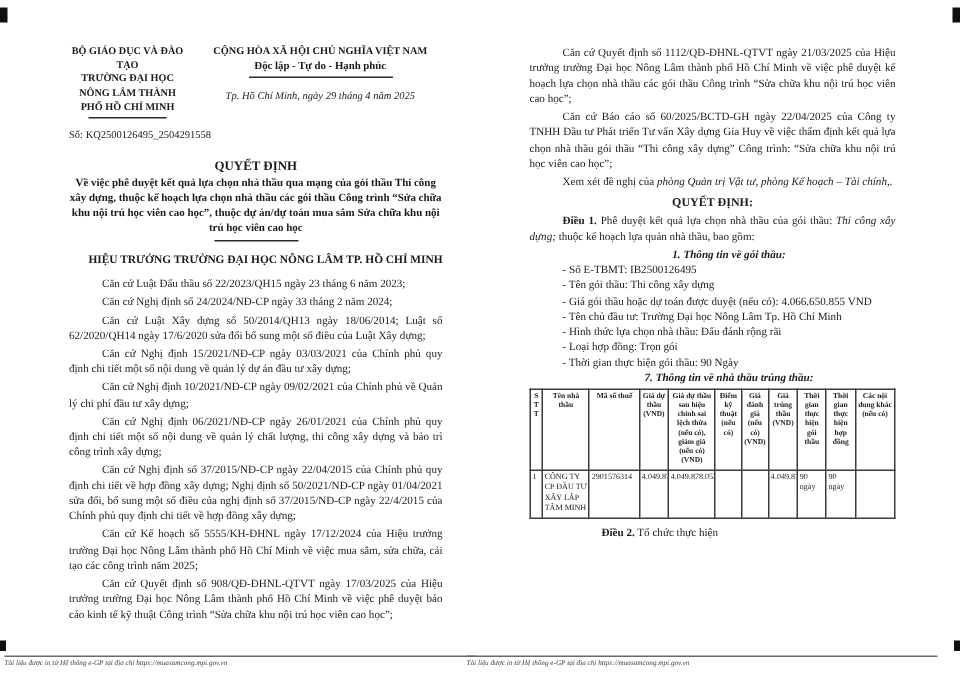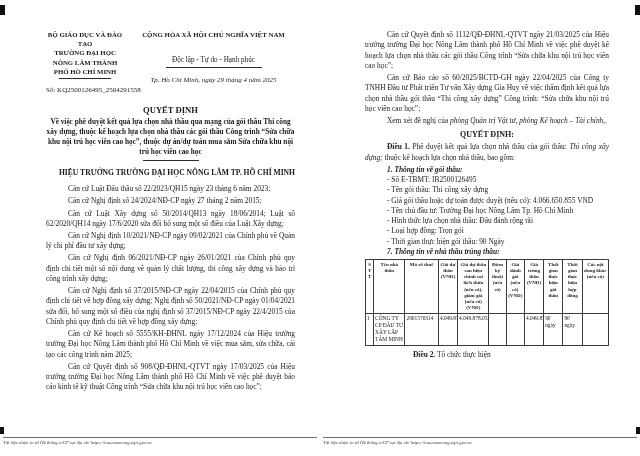--- a/index.html
+++ b/index.html
@@ -6,43 +6,43 @@
   body {
     width:640px; height:456px;
     background:#ffffff;
     font-family:"Liberation Serif","DejaVu Serif",serif;
     color:#1b1b1b;
     position:relative;
     overflow:hidden;
   }
   .page { position:absolute; top:0; height:456px; width:320px; box-sizing:border-box; }
   .page-left  { left:0;   padding:30px 25px 0 46px; }
-  .page-right { left:320px; padding:30px 31px 0 45px; }
+  .page-right { left:308px; padding:30px 31px 0 45px; }
 
   
   .vn-header { display:flex; }
   .org-block { width:78px; text-align:center; }
   .org-line { font-weight:bold; font-size:6.8px; line-height:9.2px; }
   .motto-block { flex:1; text-align:center; margin-left:8px; }
   .motto-1 { font-weight:bold; font-size:6.9px; line-height:9.5px; }
-  .motto-2 { font-weight:normal; font-size:7.2px; line-height:9.5px;margin-top:16px; }
+  .motto-2 { font-weight:bold; font-size:7.2px; line-height:9.5px; }
   .rule { height:1px; background:#2a2a2a; margin:1.5px auto 0; }
   .rule-org { width:52px; }
   .rule-motto { width:96px; }
   .rule-subtitle { width:56px; margin-top:3px; }
   .place-date { font-style:italic; font-size:7px; margin-top:8px; }
   .doc-number { font-size:7px; margin-top:7px; text-align:left; white-space:nowrap; }
 
   .decision-title { text-align:center; font-weight:bold; font-size:8.6px; margin-top:11px; }
   .decision-subtitle { text-align:center; font-weight:bold; font-size:7.3px; line-height:10.2px; margin-top:2px; }
   .authority { text-align:right; font-weight:bold; font-size:7.6px; margin-top:7px; margin-bottom:7px; }
 
   .para { font-size:7.4px; line-height:10.3px; text-align:justify; text-indent:22px; margin:0 0 1.8px 0; }
   .decision-cmd { text-align:center; font-weight:bold; font-size:8px; margin:4px 0 3px; }
-  .section-label { font-weight:bold; font-style:italic; font-size:7.4px; line-height:10.3px; margin:0 0 0 22px; }
+  .section-label { font-weight:bold; font-style:italic; font-size:7.4px; line-height:10.3px; margin:0 0 0 22px;text-align:center; }
   .info-line { font-size:7.4px; line-height:10.3px; margin:0 0 0 22px; }
   .it { font-style:italic; }
   .bd { font-weight:bold; }
 
   table.bidders { width:100%; border-collapse:collapse; table-layout:fixed; margin-top:2px; }
   table.bidders th, table.bidders td { border:0.8px solid #3c3c3c; vertical-align:top; padding:1.5px 1px; overflow:hidden; }
   table.bidders th { font-size:5px; line-height:6.2px; font-weight:bold; text-align:center; }
   table.bidders td { font-size:5.4px; line-height:6.9px; text-align:left; }
   th.stt, td.stt { word-break:break-all; text-align:center; }
 
@@ -81,42 +81,43 @@
       <div class="place-date">Tp. Hồ Chí Minh, ngày 29 tháng 4 năm 2025</div>
     </div>
   </div>
 
   <div class="decision-title">QUYẾT ĐỊNH</div>
   <div class="decision-subtitle">Về việc phê duyệt kết quả lựa chọn nhà thầu qua mạng của gói thầu Thi công xây dựng, thuộc kế hoạch lựa chọn nhà thầu các gói thầu Công trình “Sửa chữa khu nội trú học viên cao học”, thuộc dự án/dự toán mua sắm Sửa chữa khu nội trú học viên cao học</div>
   <div class="rule rule-subtitle"></div>
   <div class="authority">HIỆU TRƯỞNG TRƯỜNG ĐẠI HỌC NÔNG LÂM TP. HỒ CHÍ MINH</div>
 
   <p class="para">Căn cứ Luật Đấu thầu số 22/2023/QH15 ngày 23 tháng 6 năm 2023;</p>
-  <p class="para">Căn cứ Nghị định số 24/2024/NĐ-CP ngày 27 tháng 2 năm 2015;</p>
+  <p class="para">Căn cứ Nghị định số 24/2024/NĐ-CP ngày 33 tháng 2 năm 2024;</p>
   <p class="para">Căn cứ Luật Xây dựng số 50/2014/QH13 ngày 18/06/2014; Luật số 62/2020/QH14 ngày 17/6/2020 sửa đổi bổ sung một số điều của Luật Xây dựng;</p>
+  <p class="para">Căn cứ Nghị định 15/2021/NĐ-CP ngày 03/03/2021 của Chính phủ quy định chi tiết một số nội dung về quản lý dự án đầu tư xây dựng;</p>
   <p class="para">Căn cứ Nghị định 10/2021/NĐ-CP ngày 09/02/2021 của Chính phủ về Quản lý chi phí đầu tư xây dựng;</p>
   <p class="para">Căn cứ Nghị định 06/2021/NĐ-CP ngày 26/01/2021 của Chính phủ quy định chi tiết một số nội dung về quản lý chất lượng, thi công xây dựng và bảo trì công trình xây dựng;</p>
   <p class="para">Căn cứ Nghị định số 37/2015/NĐ-CP ngày 22/04/2015 của Chính phủ quy định chi tiết về hợp đồng xây dựng; Nghị định số 50/2021/NĐ-CP ngày 01/04/2021 sửa đổi, bổ sung một số điều của nghị định số 37/2015/NĐ-CP ngày 22/4/2015 của Chính phủ quy định chi tiết về hợp đồng xây dựng;</p>
   <p class="para">Căn cứ Kế hoạch số 5555/KH-ĐHNL ngày 17/12/2024 của Hiệu trưởng trường Đại học Nông Lâm thành phố Hồ Chí Minh về việc mua sắm, sửa chữa, cải tạo các công trình năm 2025;</p>
   <p class="para">Căn cứ Quyết định số 908/QĐ-ĐHNL-QTVT ngày 17/03/2025 của Hiệu trưởng trường Đại học Nông Lâm thành phố Hồ Chí Minh về việc phê duyệt báo cáo kinh tế kỹ thuật Công trình “Sửa chữa khu nội trú học viên cao học”;</p>
 
   <div class="page-footer">
     <div class="footer-rule"></div>
     <div class="footer-text">Tài liệu được in từ Hệ thống e-GP tại địa chỉ https://muasamcong.mpi.gov.vn</div>
   </div>
 </section>
 
 <section class="page page-right">
   <p class="para">Căn cứ Quyết định số 1112/QĐ-ĐHNL-QTVT ngày 21/03/2025 của Hiệu trưởng trường Đại học Nông Lâm thành phố Hồ Chí Minh về việc phê duyệt kế hoạch lựa chọn nhà thầu các gói thầu Công trình “Sửa chữa khu nội trú học viên cao học”;</p>
   <p class="para">Căn cứ Báo cáo số 60/2025/BCTD-GH ngày 22/04/2025 của Công ty TNHH Đầu tư Phát triển Tư vấn Xây dựng Gia Huy về việc thẩm định kết quả lựa chọn nhà thầu gói thầu “Thi công xây dựng” Công trình: “Sửa chữa khu nội trú học viên cao học”;</p>
   <p class="para"><span>Xem xét đề nghị của </span><span class="it">phòng Quản trị Vật tư, phòng Kế hoạch – Tài chính,.</span></p>
 
   <div class="decision-cmd">QUYẾT ĐỊNH:</div>
 
-  <p class="para"><span class="bd">Điều 1.</span><span> Phê duyệt kết quả lựa chọn nhà thầu của gói thầu: </span><span class="it">Thi công xây dựng;</span><span> thuộc kế hoạch lựa chọn nhà thầu, bao gồm:</span></p>
+  <p class="para"><span class="bd">Điều 1.</span><span> Phê duyệt kết quả lựa chọn nhà thầu của gói thầu: </span><span class="it">Thi công xây dựng;</span><span> thuộc kế hoạch lựa quản nhà thầu, bao gồm:</span></p>
 
   <p class="section-label">1. Thông tin về gói thầu:</p>
   <p class="info-line">- Số E-TBMT: IB2500126495</p>
   <p class="info-line">- Tên gói thầu: Thi công xây dựng</p>
   <p class="info-line">- Giá gói thầu hoặc dự toán được duyệt (nếu có): 4.066.650.855 VND</p>
   <p class="info-line">- Tên chủ đầu tư: Trường Đại học Nông Lâm Tp. Hồ Chí Minh</p>
   <p class="info-line">- Hình thức lựa chọn nhà thầu: Đấu đánh rộng rãi</p>
   <p class="info-line">- Loại hợp đồng: Trọn gói</p>
   <p class="info-line">- Thời gian thực hiện gói thầu: 90 Ngày</p>
   <p class="section-label">7. Thông tin về nhà thầu trúng thầu:</p>

